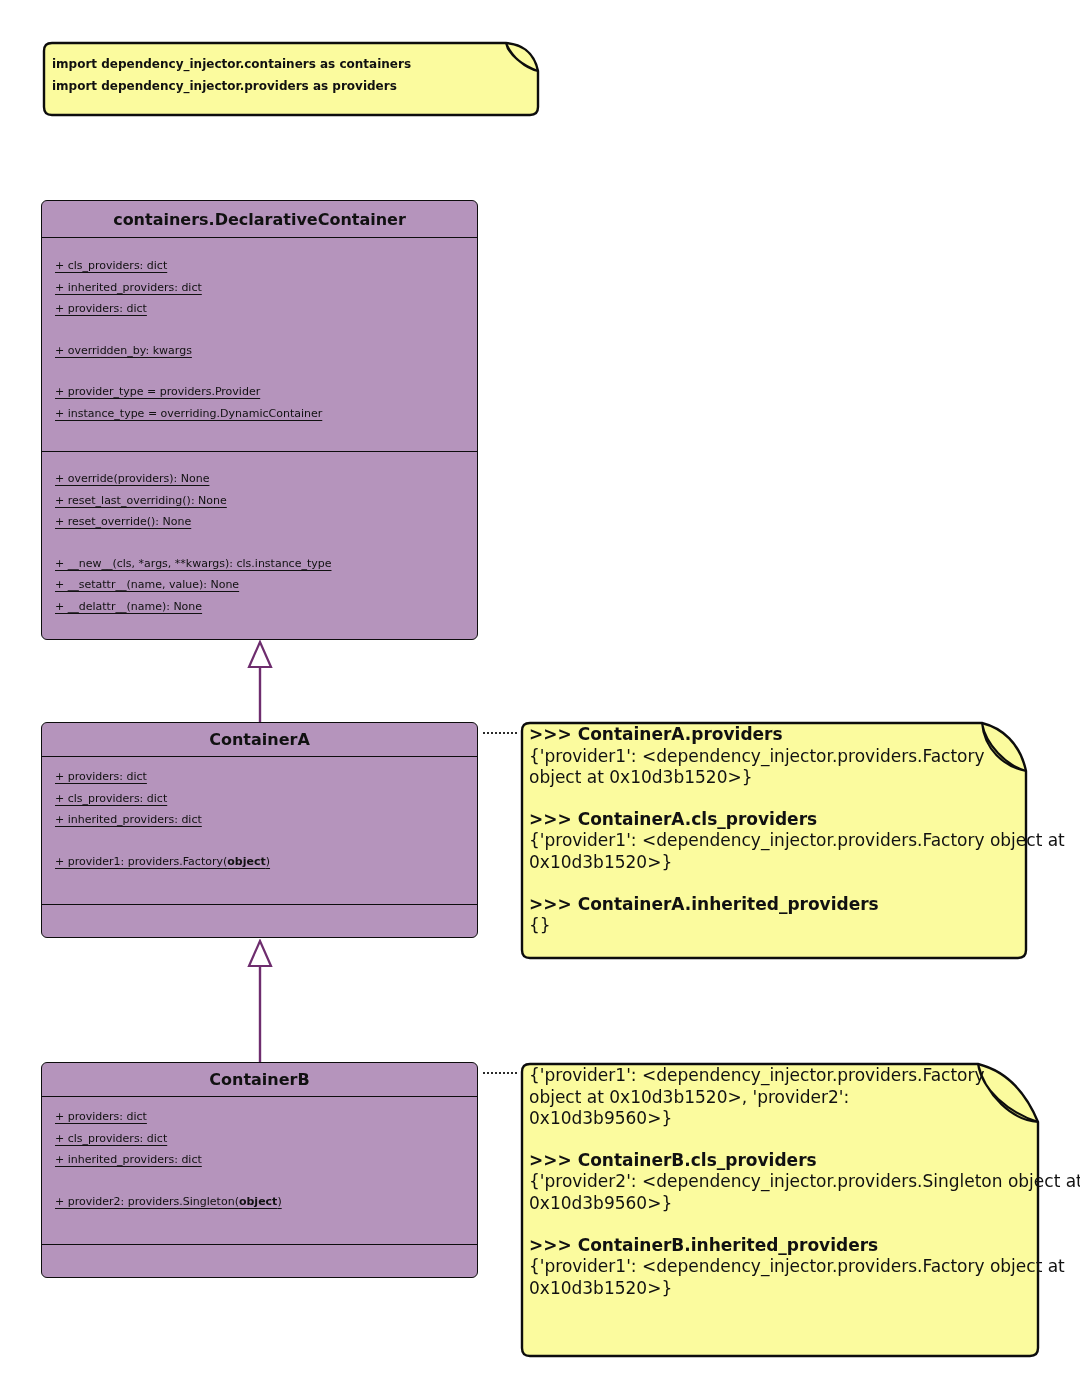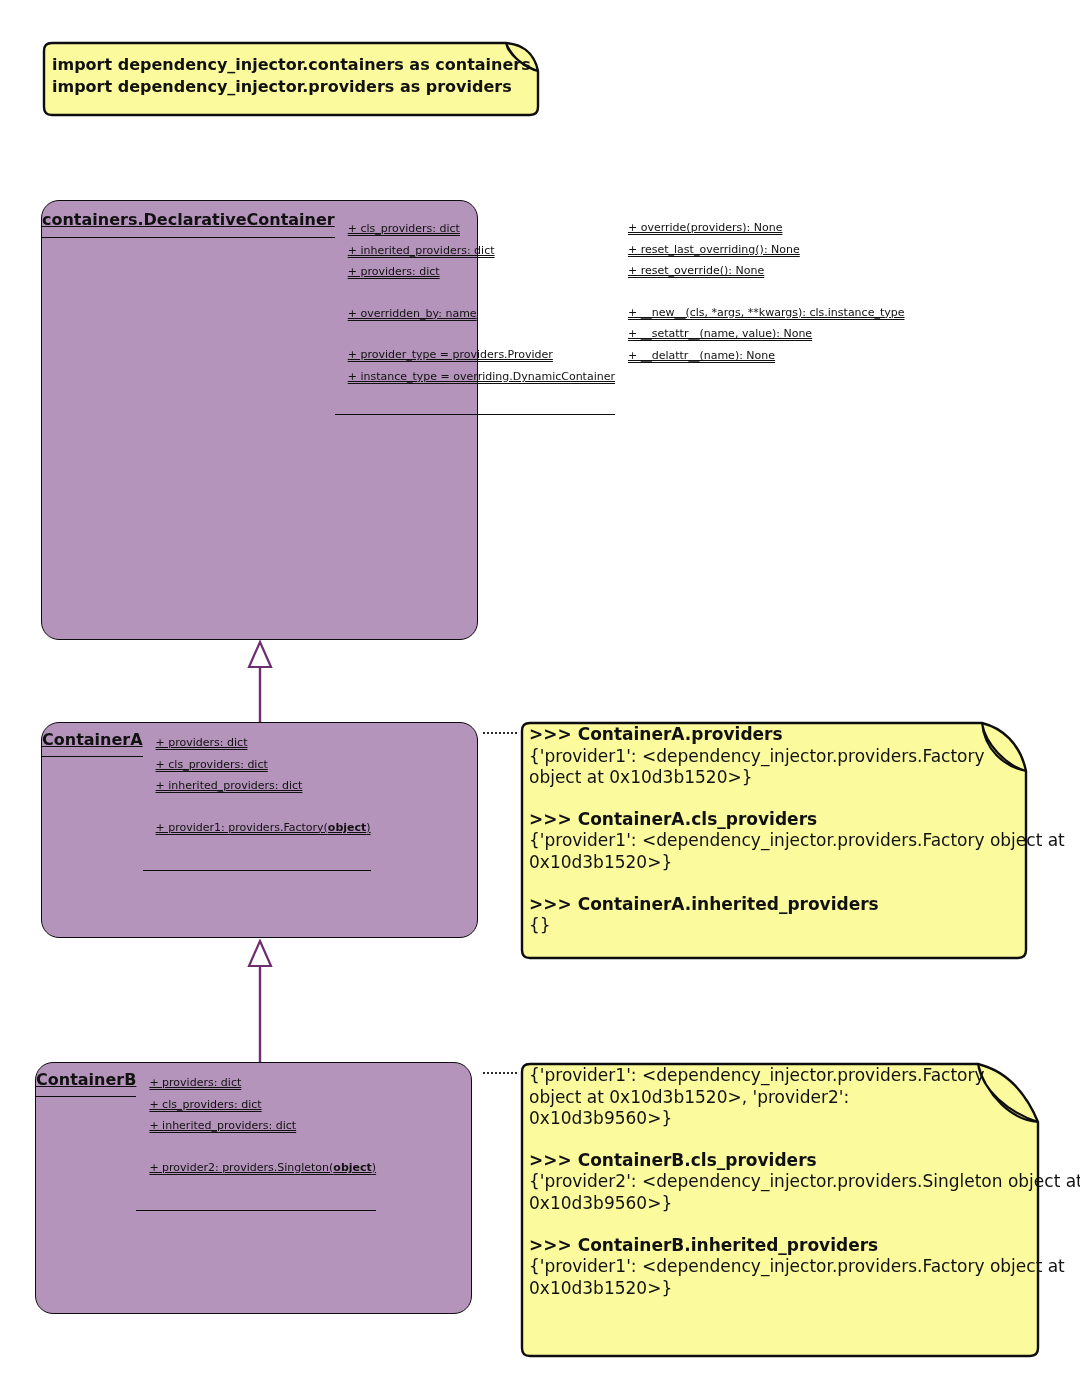--- a/index.html
+++ b/index.html
@@ -6,24 +6,23 @@
   body{
     width:1080px;height:1400px;position:relative;background:#ffffff;
     font-family:"DejaVu Sans","Liberation Sans",sans-serif;
     color:#111;overflow:hidden;
   }
   
   .uml-class{
     position:absolute;
     background:var(--class_fill,#B594BC);
     border:1.7px solid #0d0d0d;
-    border-radius:18px;
-    display:flex;
+    border-radius:6px;
+    display:flex;flex-direction:column;
     box-sizing:border-box;
-    text-decoration:underline;
   }
   .uml-class .title{
     flex:none;text-align:center;font-weight:bold;font-size:16px;
     border-bottom:1.7px solid #0d0d0d;
     display:flex;align-items:center;justify-content:center;
     white-space:nowrap;
   }
   .section{box-sizing:border-box;white-space:nowrap;}
   .section.with-sep{border-bottom:1.7px solid #0d0d0d;}
   .member-group{margin:0 0 20px 0;}
@@ -40,21 +39,21 @@
     position:absolute;left:0;top:0;right:0;bottom:0;
     padding:3px 4px 0 9px;font-size:17px;line-height:21.6px;
     white-space:nowrap;
   }
   .note-group{margin:0 0 20px 0;}
   .note-group:last-child{margin-bottom:0;}
   .note-header{font-weight:bold;}
   .note-line{}
   .import-text{
     position:absolute;left:0;top:0;right:0;bottom:0;
-    padding:13px 4px 0 10px;font-weight:bold;font-size:16px;line-height:21.5px;
+    padding:13px 4px 0 10px;font-weight:bold;font-size:12px;line-height:21.5px;
     white-space:nowrap;
   }
   
   .inherit-arrow{position:absolute;}
   .dotted-link{
     position:absolute;height:0;
     border-top:2.6px dotted #2b2b2b;
   }
 </style>
 </head>
@@ -73,21 +72,21 @@
 
 <div class="uml-class" style="left:41px;top:200px;width:437px;height:440px;">
   <div class="title" style="height:36px;">containers.DeclarativeContainer</div>
   <div class="section with-sep" style="height:214px;padding:17px 0 0 13px;">
     <div class="member-group">
       <div class="member">+ cls_providers: dict</div>
       <div class="member">+ inherited_providers: dict</div>
       <div class="member">+ providers: dict</div>
     </div>
     <div class="member-group">
-      <div class="member">+ overridden_by: name</div>
+      <div class="member">+ overridden_by: kwargs</div>
     </div>
     <div class="member-group">
       <div class="member">+ provider_type = providers.Provider</div>
       <div class="member">+ instance_type = overriding.DynamicContainer</div>
     </div>
   </div>
   <div class="section" style="flex:1;padding:16px 0 0 13px;">
     <div class="member-group">
       <div class="member">+ override(providers): None</div>
       <div class="member">+ reset_last_overriding(): None</div>
@@ -144,21 +143,21 @@
       <div class="note-line">{}</div>
     </div>
   </div>
 </div>
 
 <svg class="inherit-arrow" style="left:245px;top:939px;" width="30" height="124" viewBox="0 0 30 124">
   <line x1="15" y1="27" x2="15" y2="124" style="stroke:var(--arrow,#6E2D6E);stroke-width:2.4;"></line>
   <polygon points="15,2 4,27 26,27" style="fill:#ffffff;stroke:var(--arrow,#6E2D6E);stroke-width:2.2;"></polygon>
 </svg>
 
-<div class="uml-class" style="left:35px;top:1062px;width:437px;height:252px;">
+<div class="uml-class" style="left:41px;top:1062px;width:437px;height:216px;">
   <div class="title" style="height:33px;">ContainerB</div>
   <div class="section with-sep" style="height:148px;padding:9px 0 0 13px;">
     <div class="member-group">
       <div class="member">+ providers: dict</div>
       <div class="member">+ cls_providers: dict</div>
       <div class="member">+ inherited_providers: dict</div>
     </div>
     <div class="member-group">
       <div class="member"><span>+ provider2: providers.Singleton(</span><b>object</b><span>)</span></div>
     </div>

